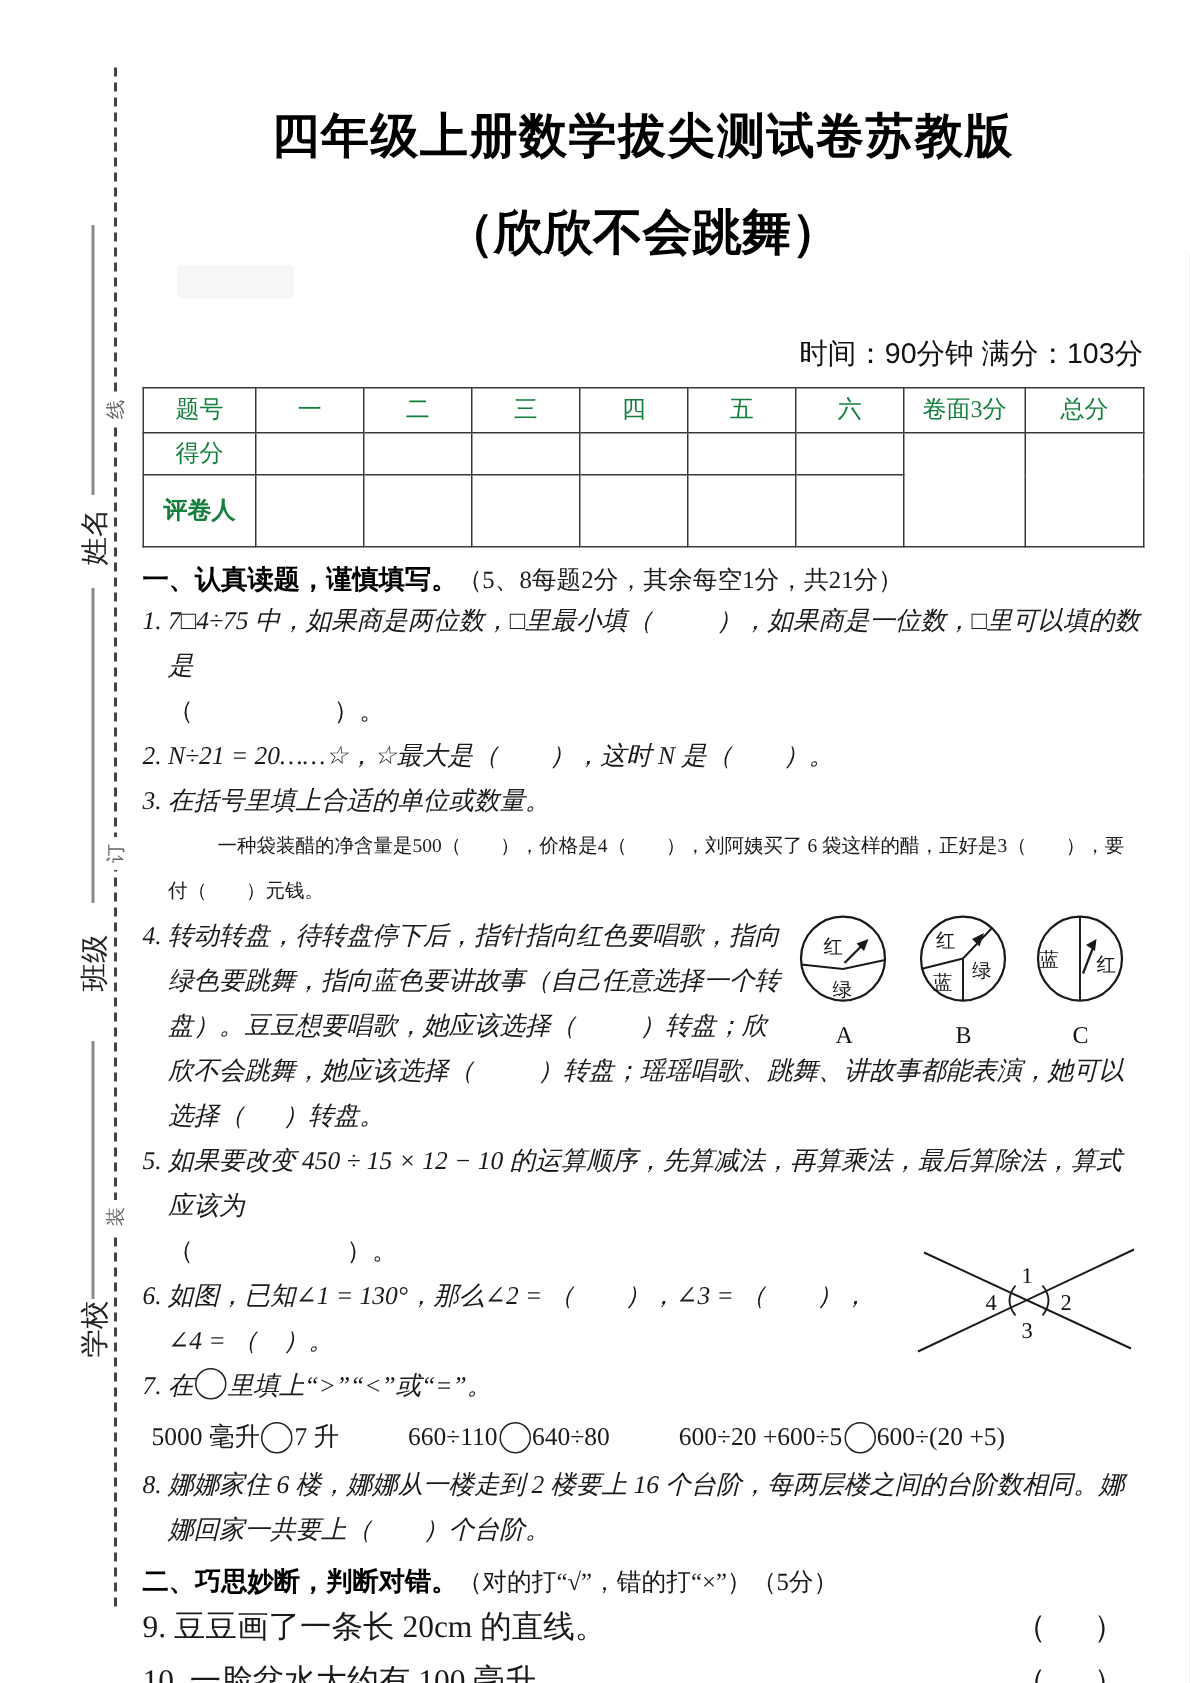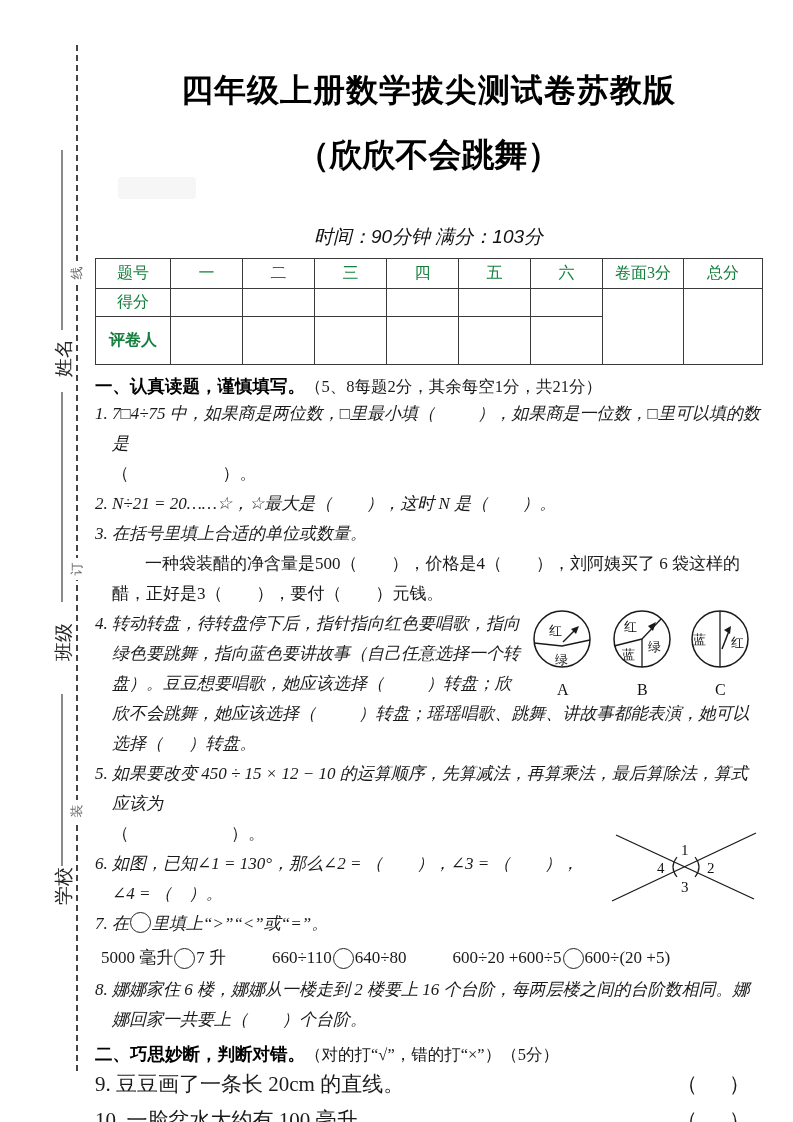--- a/index.html
+++ b/index.html
@@ -21,38 +21,38 @@
     font-family:"Liberation Sans","DejaVu Sans",sans-serif; }
   
   .smudge { position:absolute; left:118px; top:177px; width:78px; height:22px;
     background:#f6f6f6; border-radius:3px; }
   
   .main { position:absolute; left:95px; top:62px; width:667px; }
   h1.title { font-family:"Liberation Sans","DejaVu Sans",sans-serif; font-weight:700;
     font-size:32px; line-height:56px; text-align:center; letter-spacing:1px; color:#000; }
   h2.subtitle { font-family:"Liberation Sans","DejaVu Sans",sans-serif; font-weight:700;
     font-size:33px; line-height:46px; text-align:center; margin-top:14px; color:#000; }
-  .meta { text-align:center; font-size:19px; line-height:26px; margin-top:46px;
-    font-family:"Liberation Sans","DejaVu Sans",sans-serif; color:#111;font-style:italic; }
+  .meta { text-align:right; font-size:19px; line-height:26px; margin-top:46px;
+    font-family:"Liberation Sans","DejaVu Sans",sans-serif; color:#111; }
   
   table.score { border-collapse:collapse; table-layout:fixed; width:667px; margin-top:8px; }
   table.score td { border:1.6px solid #3a3a3a; text-align:center; font-size:16px;
     color:#15803d; padding:0; }
   tr.r-head td { height:30px; }
   tr.r-score td { height:28px; }
   tr.r-grader td { height:48px;font-weight:bold; }
   
   .sec { margin-top:9px; font-size:17.5px; line-height:24px; }
   .sec .sec-title { font-family:"Liberation Sans","DejaVu Sans",sans-serif;
     font-weight:700; color:#000; }
   .sec .sec-note { font-size:16.5px; }
   .q { font-size:17px; line-height:30px; white-space:pre-wrap;
     padding-left:17px; text-indent:-17px;font-style:italic; }
   .q-cont { font-size:17px; line-height:30px; white-space:pre-wrap; padding-left:17px; }
-  .q-sub { font-size:17px; line-height:30px; white-space:pre-wrap;
+  .q-sub { font-size:13px; line-height:30px; white-space:pre-wrap;
     padding-left:17px; text-indent:33px; }
   .judge { display:flex; justify-content:space-between; padding-right:12px;
     font-size:21px; line-height:30px; white-space:pre-wrap; margin-top:2px; }
   .cmp-row { display:flex; gap:46px; font-size:17px; line-height:34px;
     white-space:pre-wrap; padding-left:6px; margin-top:2px; }
   .cmp-item { display:flex; align-items:center; }
   .circle-blank { display:inline-block; width:21px; height:21px; border:1.6px solid #222;
     border-radius:50%; vertical-align:-4px; margin:0 1px; }
   
   .fig-spinners { float:right; width:232px; height:88px; margin:0 0 0 8px; }

